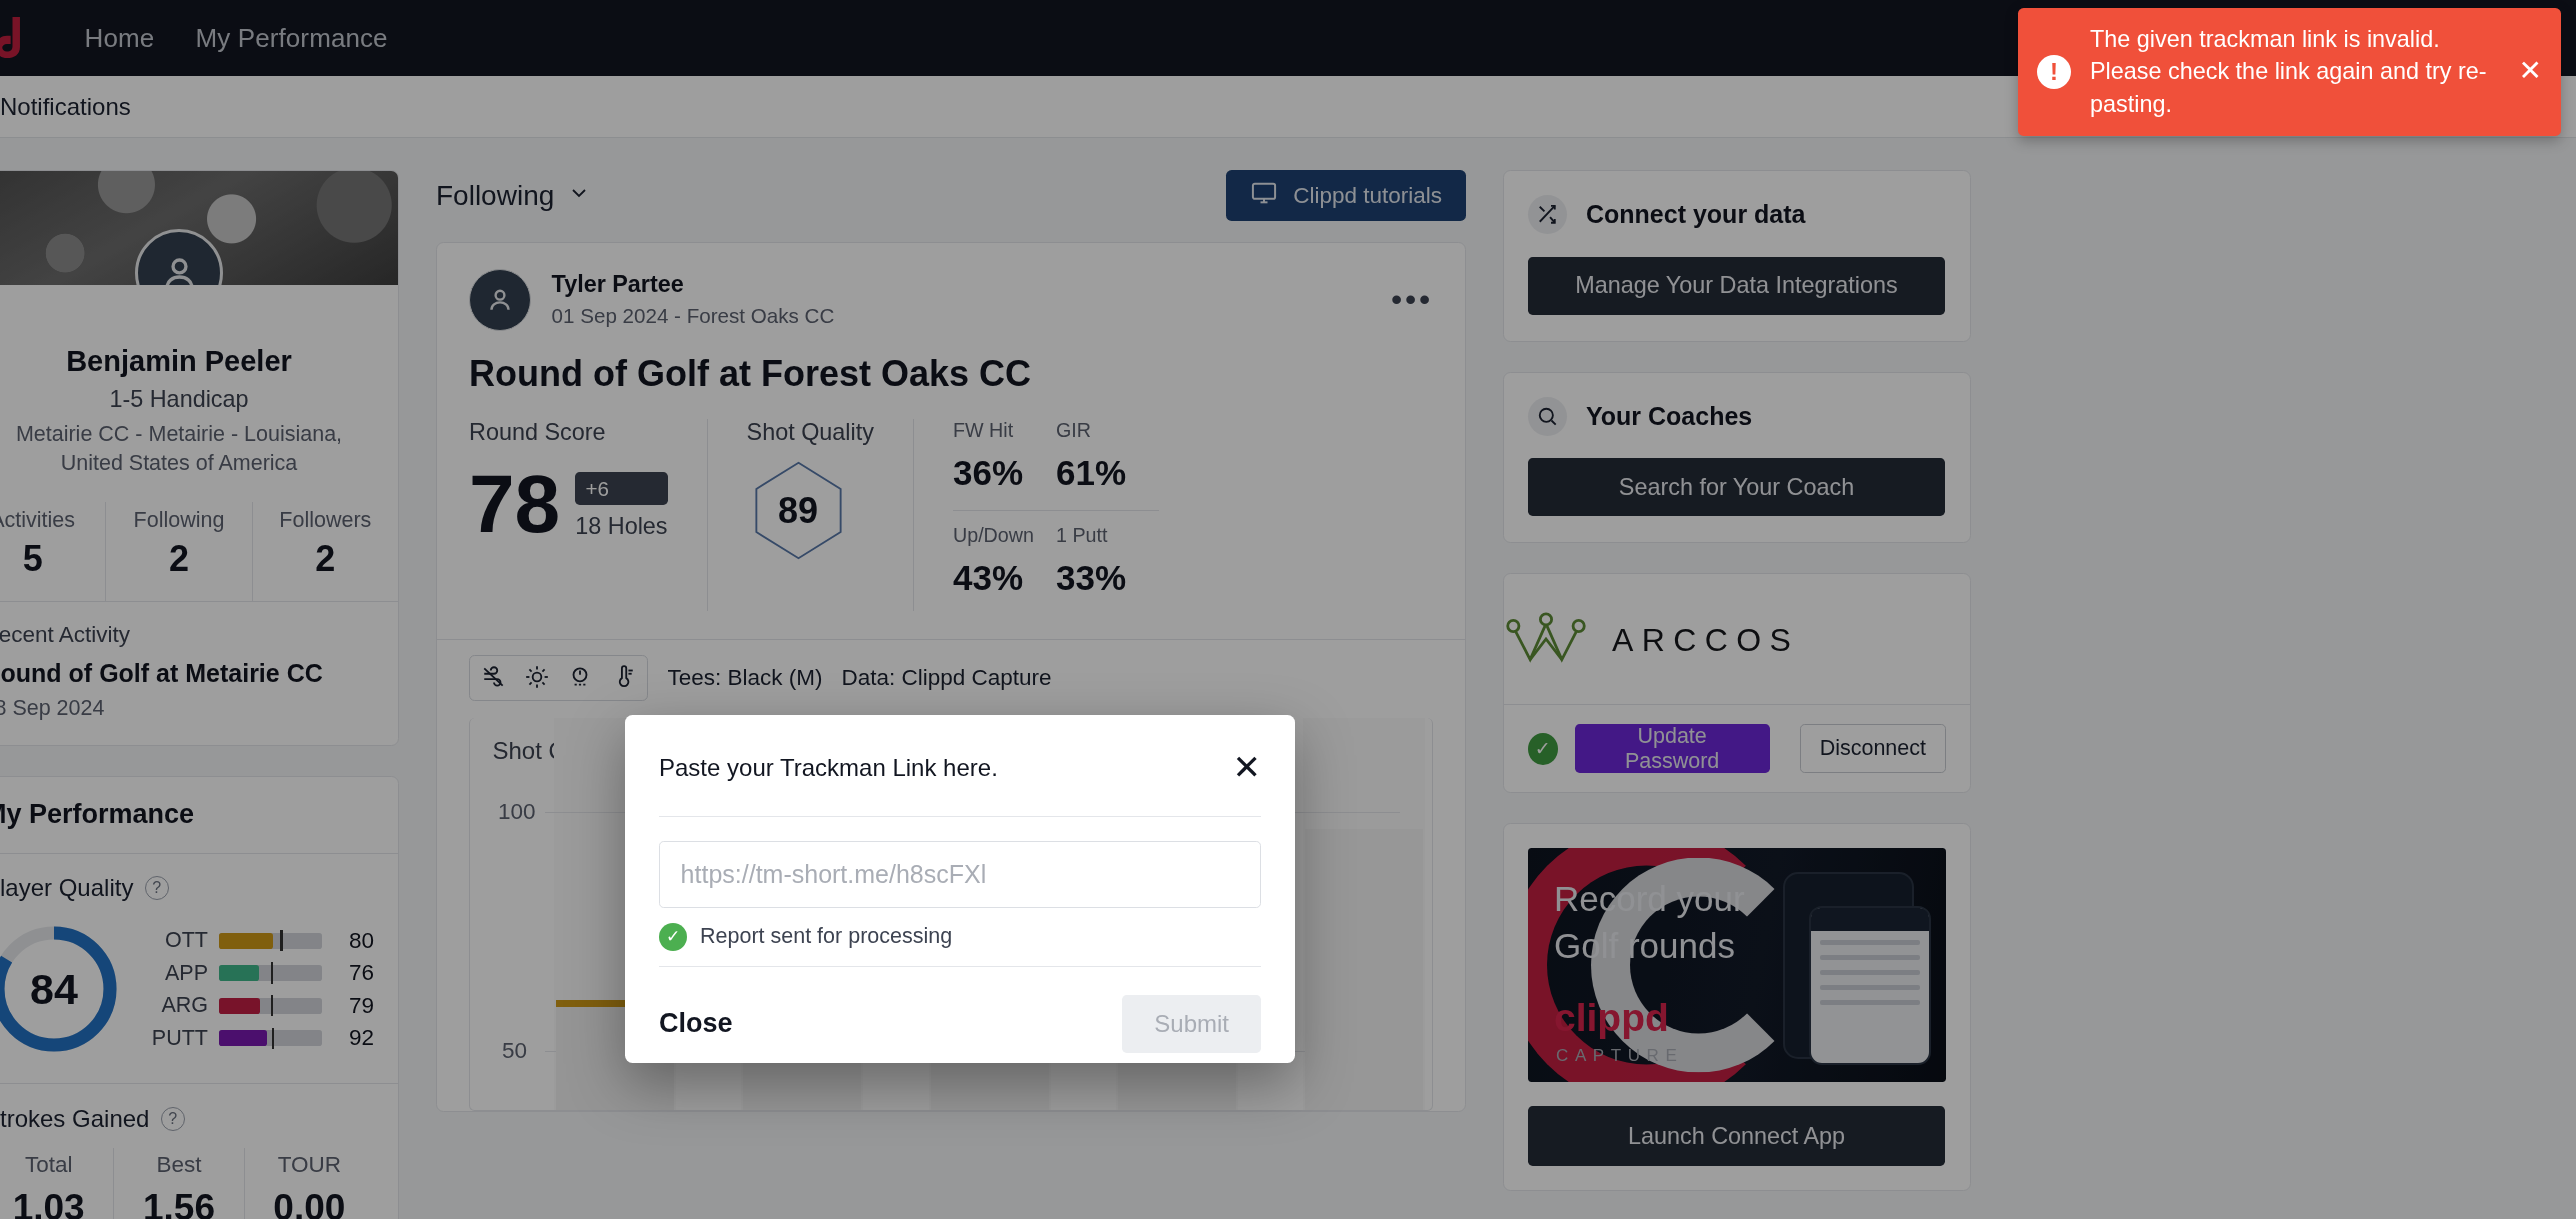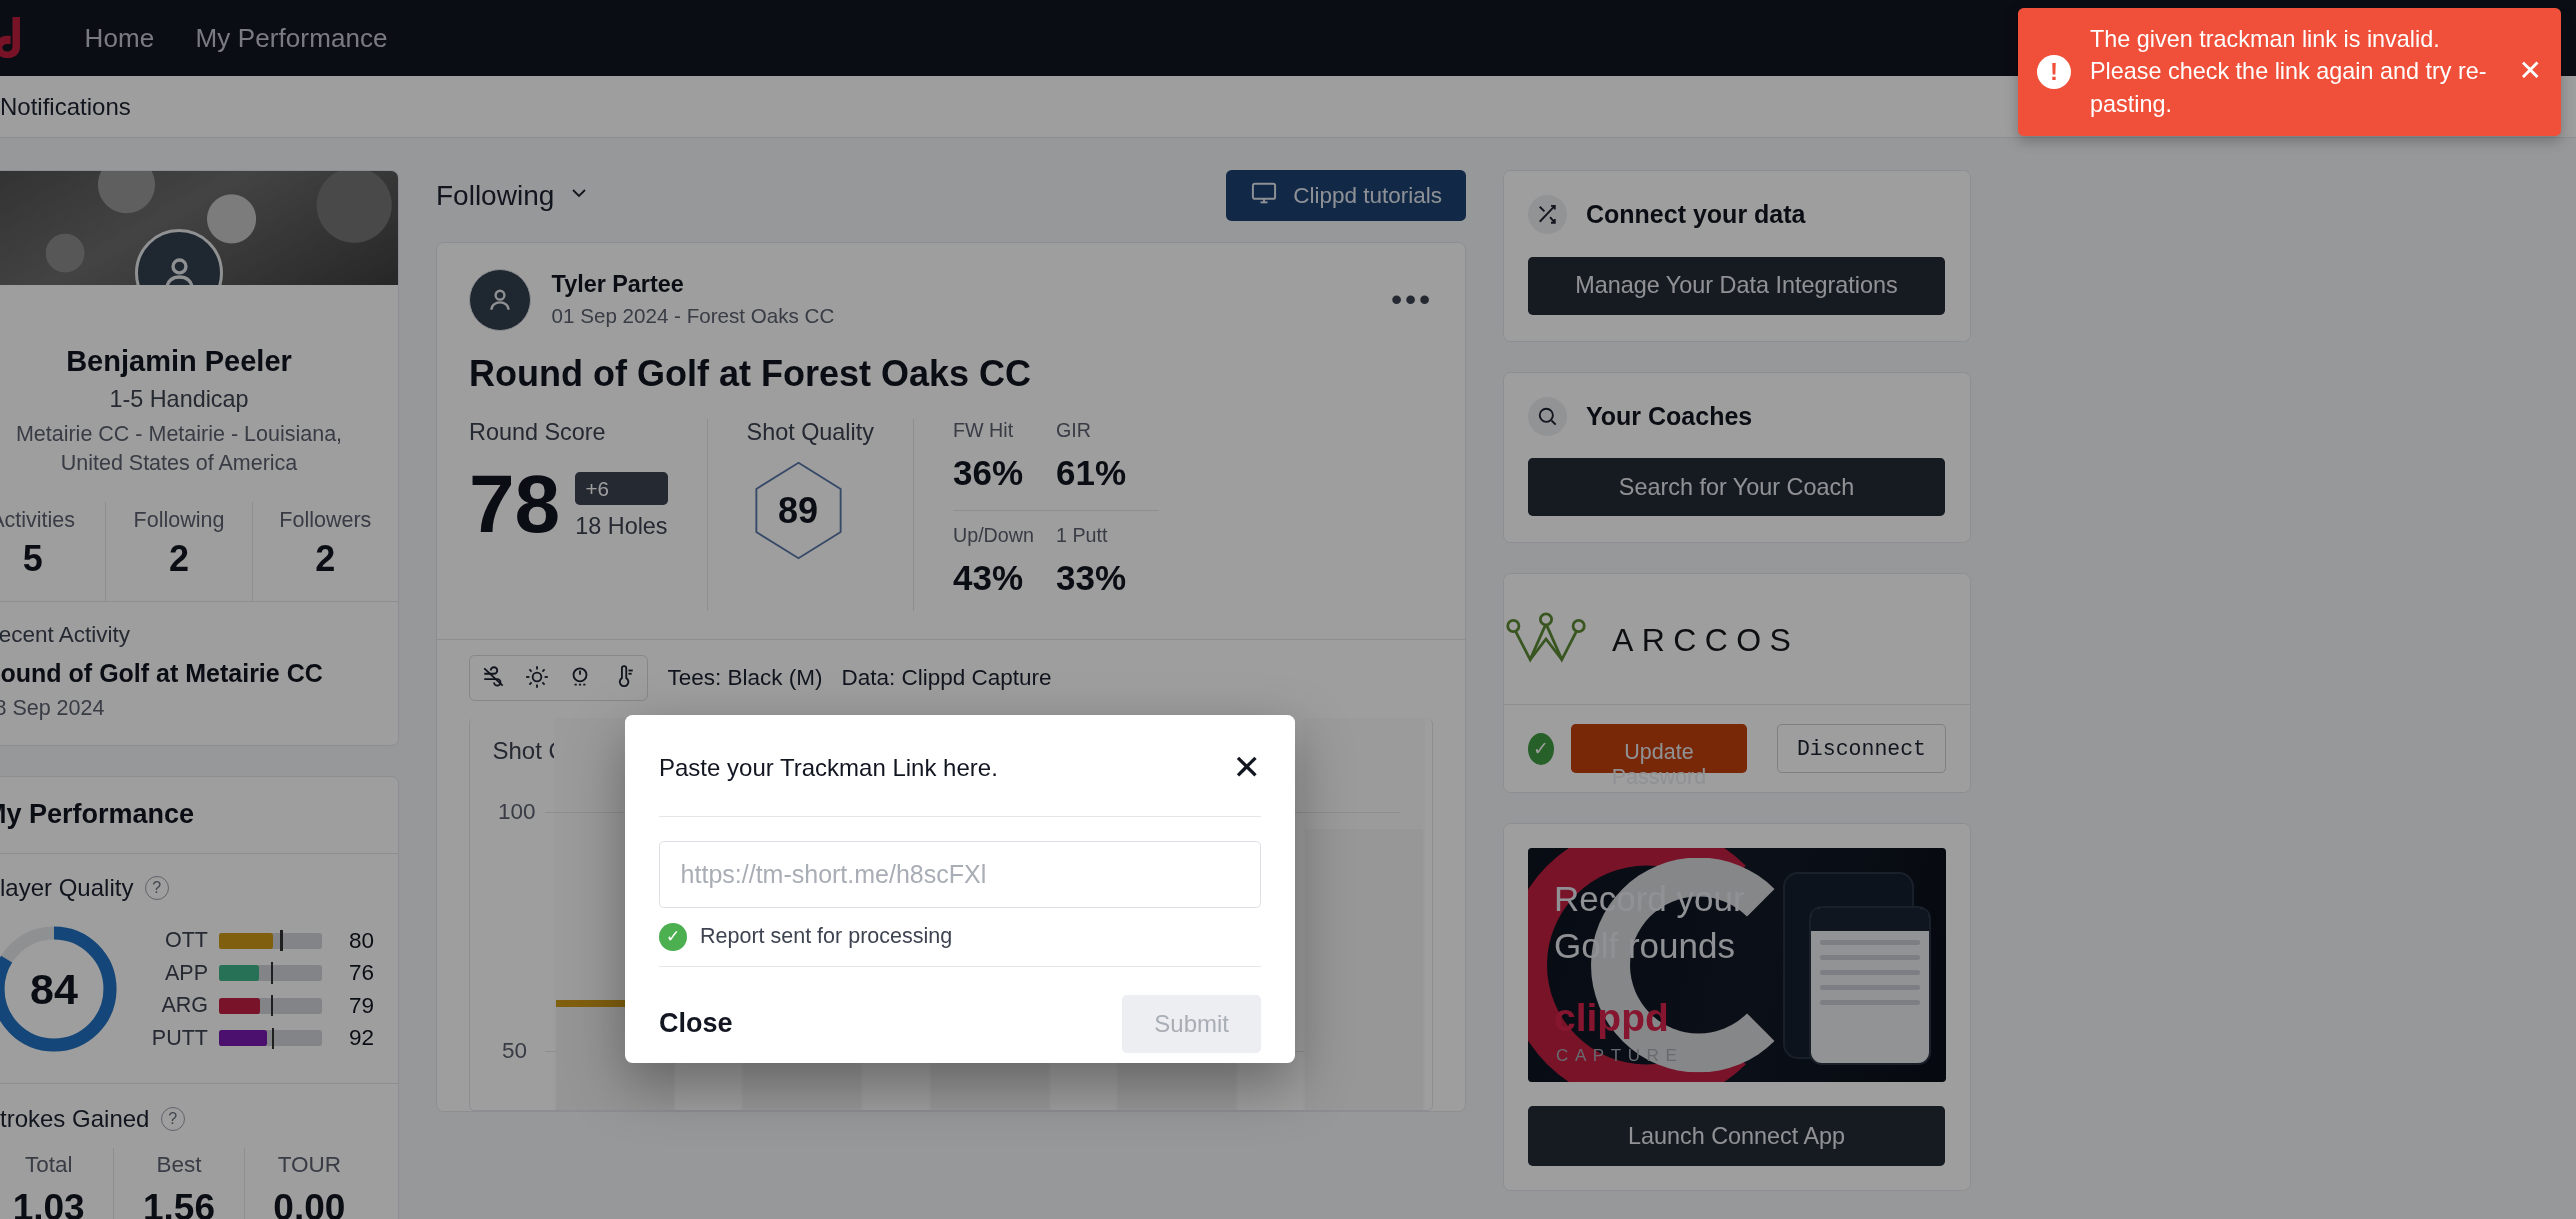--- a/index.html
+++ b/index.html
@@ -187,27 +187,27 @@
     font-size: 23.4px; cursor: pointer; font-family: "Liberation Sans", sans-serif;
   }
   .arccos-body { padding: 37px 0 34px; display: flex; align-items: center; justify-content: flex-start; gap: 24px; }
   .arccos-word { font-size: 32px; letter-spacing: 8.4px; color: #16181c; }
   .arccos-foot { border-top: 0.9px solid #e4e6ea; display: flex; align-items: center; padding: 19px 24px; gap: 17px; }
   .ok-dot {
     width: 32px; height: 32px; border-radius: 50%; background: #3f9b41;
     display: flex; align-items: center; justify-content: center; color: #fff; font-size: 19px;
   }
   .btn-dark-sm {
-    margin-left: auto; background: #c2410c; color: #e9ebef; border: none; border-radius: 4.7px;
-    padding: 16px 19px; height: 49px; font-size: 21.5px; cursor: pointer; font-family: "Liberation Sans", sans-serif;
+    margin-left: auto; background: #6d28d9; color: #e9ebef; border: none; border-radius: 4.7px;
+    padding: 0 19px; height: 49px; font-size: 21.5px; cursor: pointer; font-family: "Liberation Sans", sans-serif;
   }
   .btn-out-sm {
     background: #fff; color: #1c2231; border: 0.9px solid #c9ccd2; border-radius: 4.7px;
     padding: 0 19px; height: 49px; font-size: 21.5px; cursor: pointer; margin-left: 13px;
-    font-family: Liberation Mono, monospace;
+    font-family: Liberation Sans, sans-serif;
   }
   .promo {
     margin: 24px; height: 234px; border-radius: 3.7px; position: relative; overflow: hidden;
     background: linear-gradient(100deg, #0d1420 0%, #121a28 55%, #0a0f18 100%);
   }
   .promo-c {
     position: absolute; right: 159px; top: 50%; transform: translateY(-50%);
     width: 281px; height: 281px; border-radius: 50%;
     border: 41px solid #cf2045; border-right-color: transparent; opacity: .95;
   }

